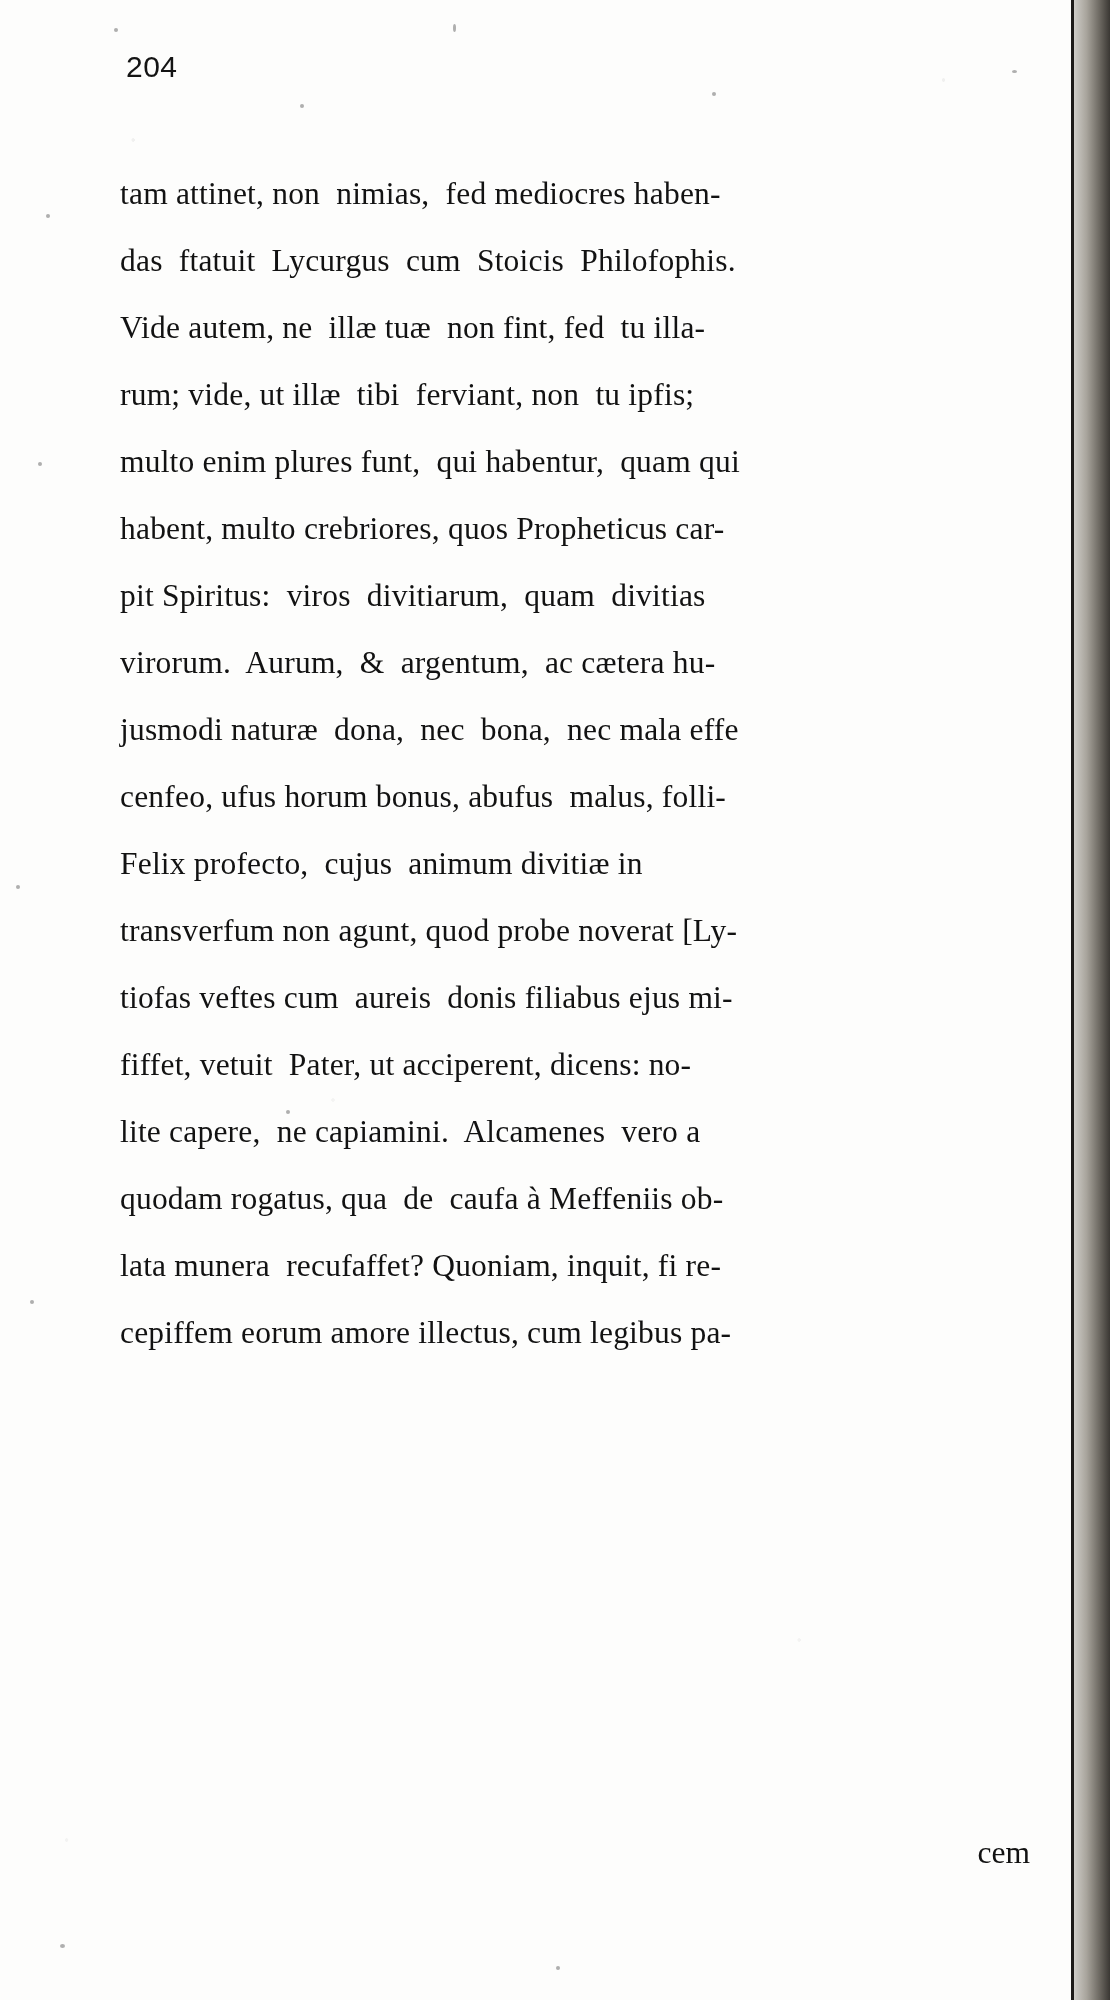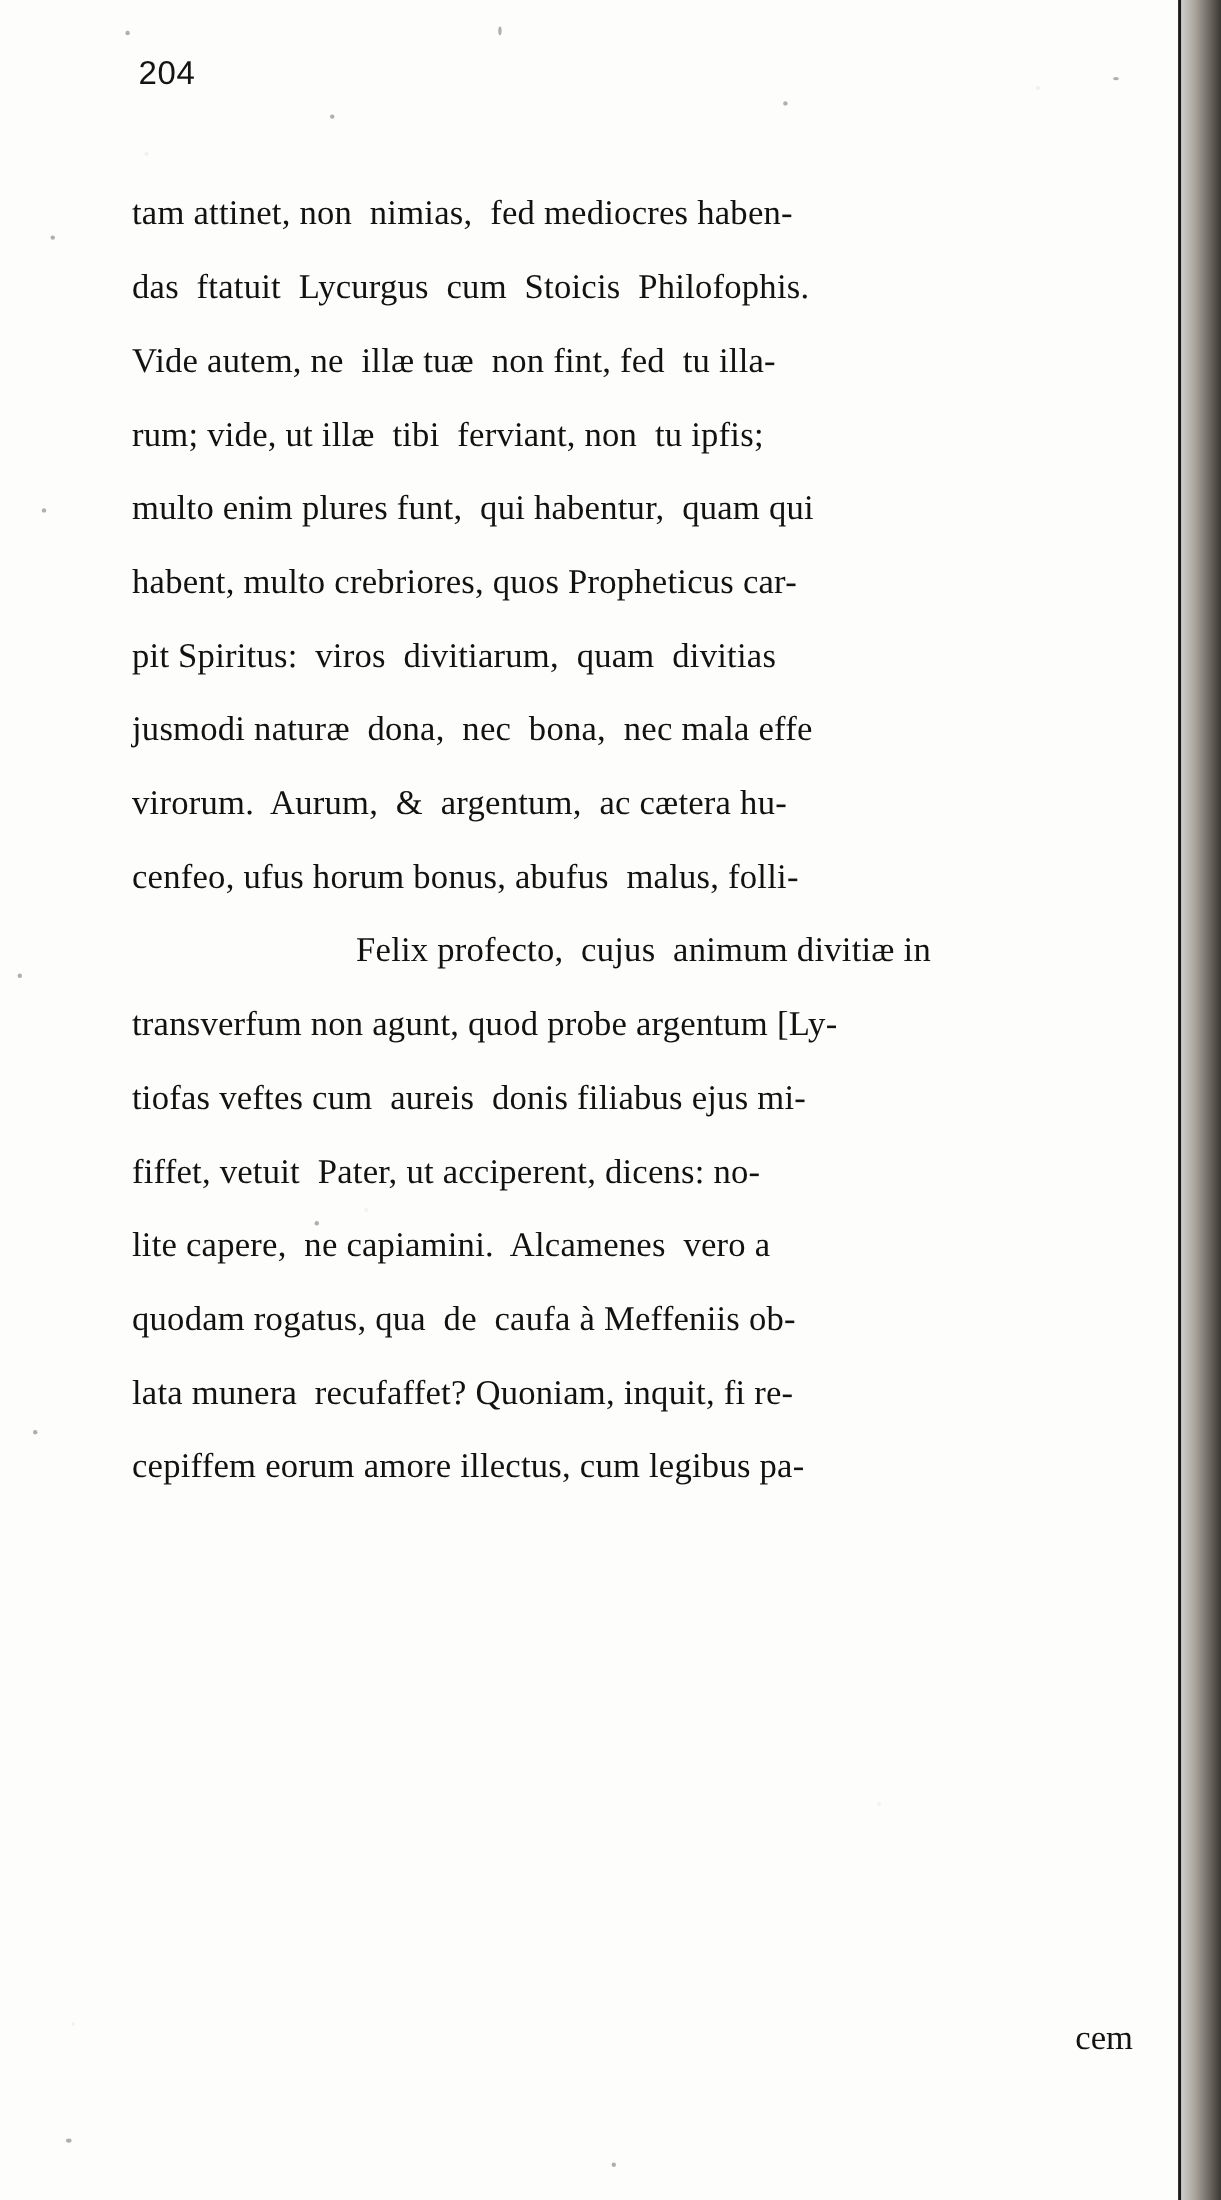--- a/index.html
+++ b/index.html
@@ -81,21 +81,20 @@
   }
 
   
   .line.j {
     padding-left: 0;
     margin-left: 40px;
   }
 
   .indent {
     padding-left: 62px;
-    text-align: center;
   }
 
   .catchword {
     position: absolute;
     right: 80px;
     top: 1835px;
     font-size: 31.5px;
     font-family: "Liberation Serif", serif;
     color: #121212;
   }
@@ -130,28 +129,28 @@
   <div class="text-block">
 
     <p class="para">
       <span class="line j">tam attinet, non  nimias,  fed mediocres haben-</span>
       <span class="line j">das  ftatuit  Lycurgus  cum  Stoicis  Philofophis.</span>
       <span class="line j">Vide autem, ne  illæ tuæ  non fint, fed  tu illa-</span>
       <span class="line j">rum; vide, ut illæ  tibi  ferviant, non  tu ipfis;</span>
       <span class="line j">multo enim plures funt,  qui habentur,  quam qui</span>
       <span class="line j">habent, multo crebriores, quos Propheticus car-</span>
       <span class="line j">pit Spiritus:  viros  divitiarum,  quam  divitias</span>
+      <span class="line j">virorum.  Aurum,  &amp;  argentum,  ac cætera hu-</span>
       <span class="line j">jusmodi naturæ  dona,  nec  bona,  nec mala effe</span>
-      <span class="line j">virorum.  Aurum,  &amp;  argentum,  ac cætera hu-</span>
       <span class="line j">cenfeo, ufus horum bonus, abufus  malus, folli-</span>
     </p>
 
     <p class="para">
       <span class="line j indent">Felix profecto,  cujus  animum divitiæ in</span>
-      <span class="line j">transverfum non agunt, quod probe argentum [Ly-</span>
+      <span class="line j">transverfum non agunt, quod probe noverat [Ly-</span>
       <span class="line j">tiofas veftes cum  aureis  donis filiabus ejus mi-</span>
       <span class="line j">fiffet, vetuit  Pater, ut acciperent, dicens: no-</span>
       <span class="line j">lite capere,  ne capiamini.  Alcamenes  vero a</span>
       <span class="line j">quodam rogatus, qua  de  caufa à Meffeniis ob-</span>
       <span class="line j">lata munera  recufaffet? Quoniam, inquit, fi re-</span>
       <span class="line j">cepiffem eorum amore illectus, cum legibus pa-</span>
     </p>
 
   </div>
 

